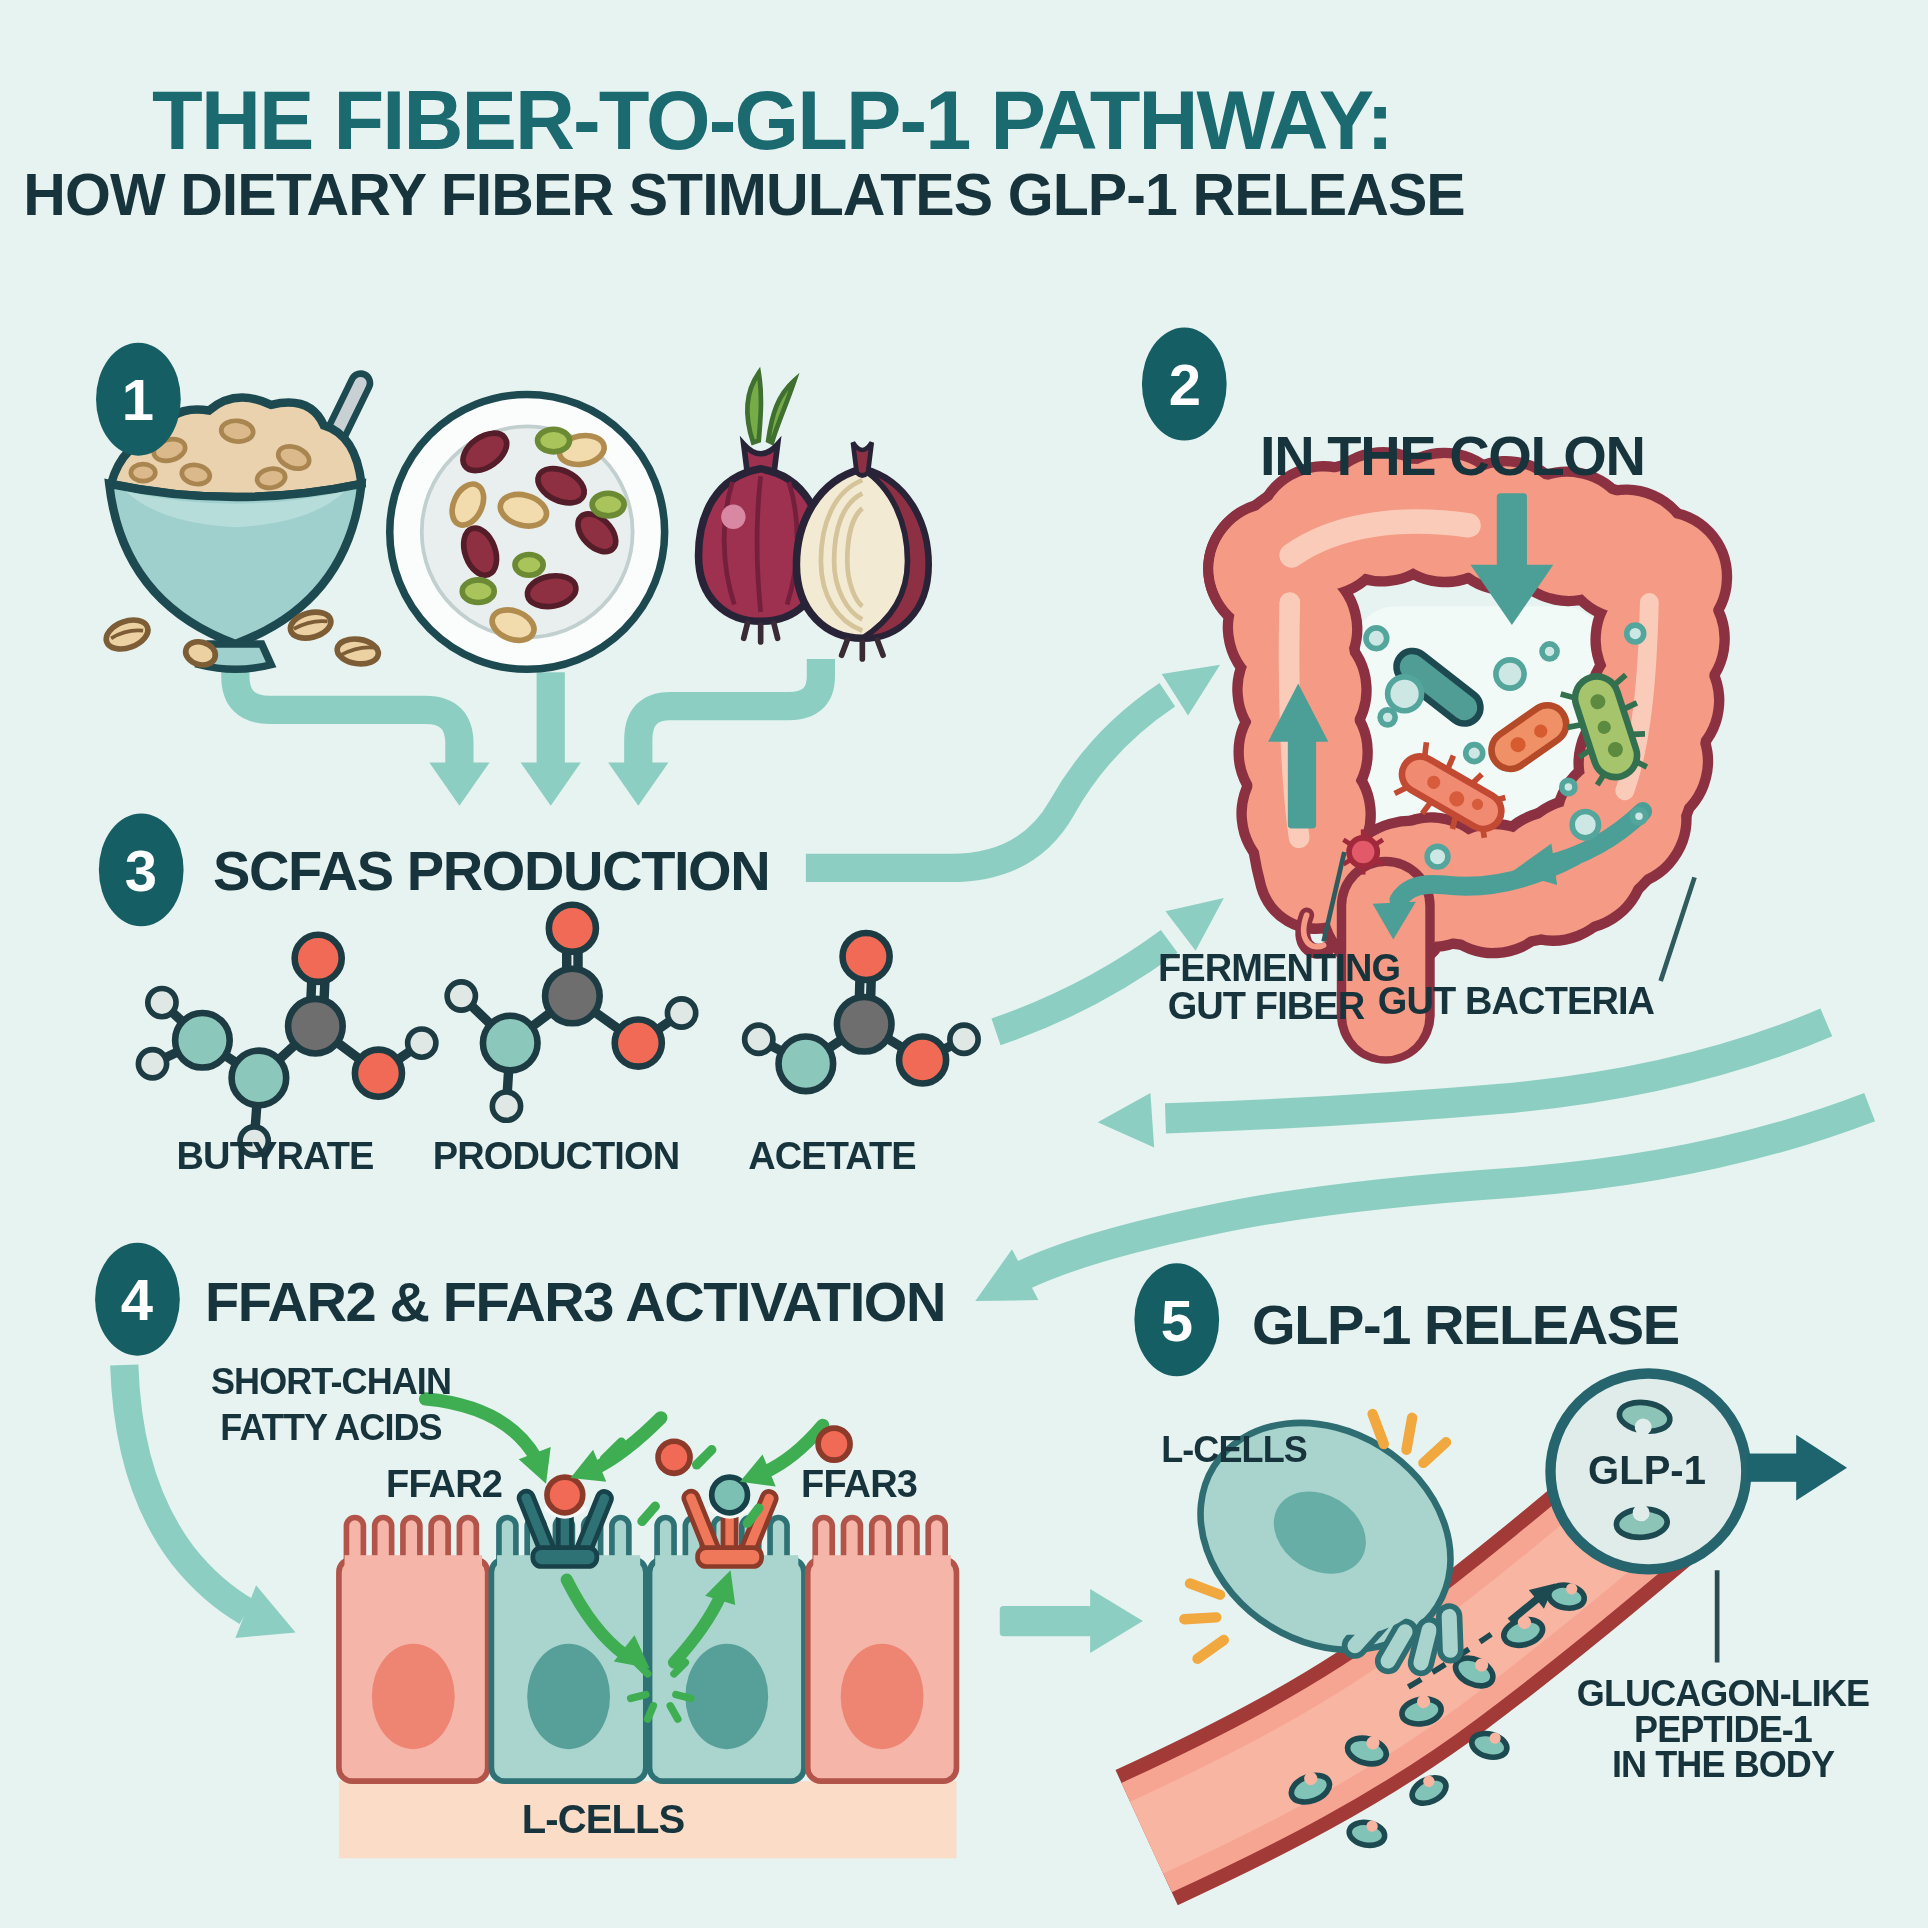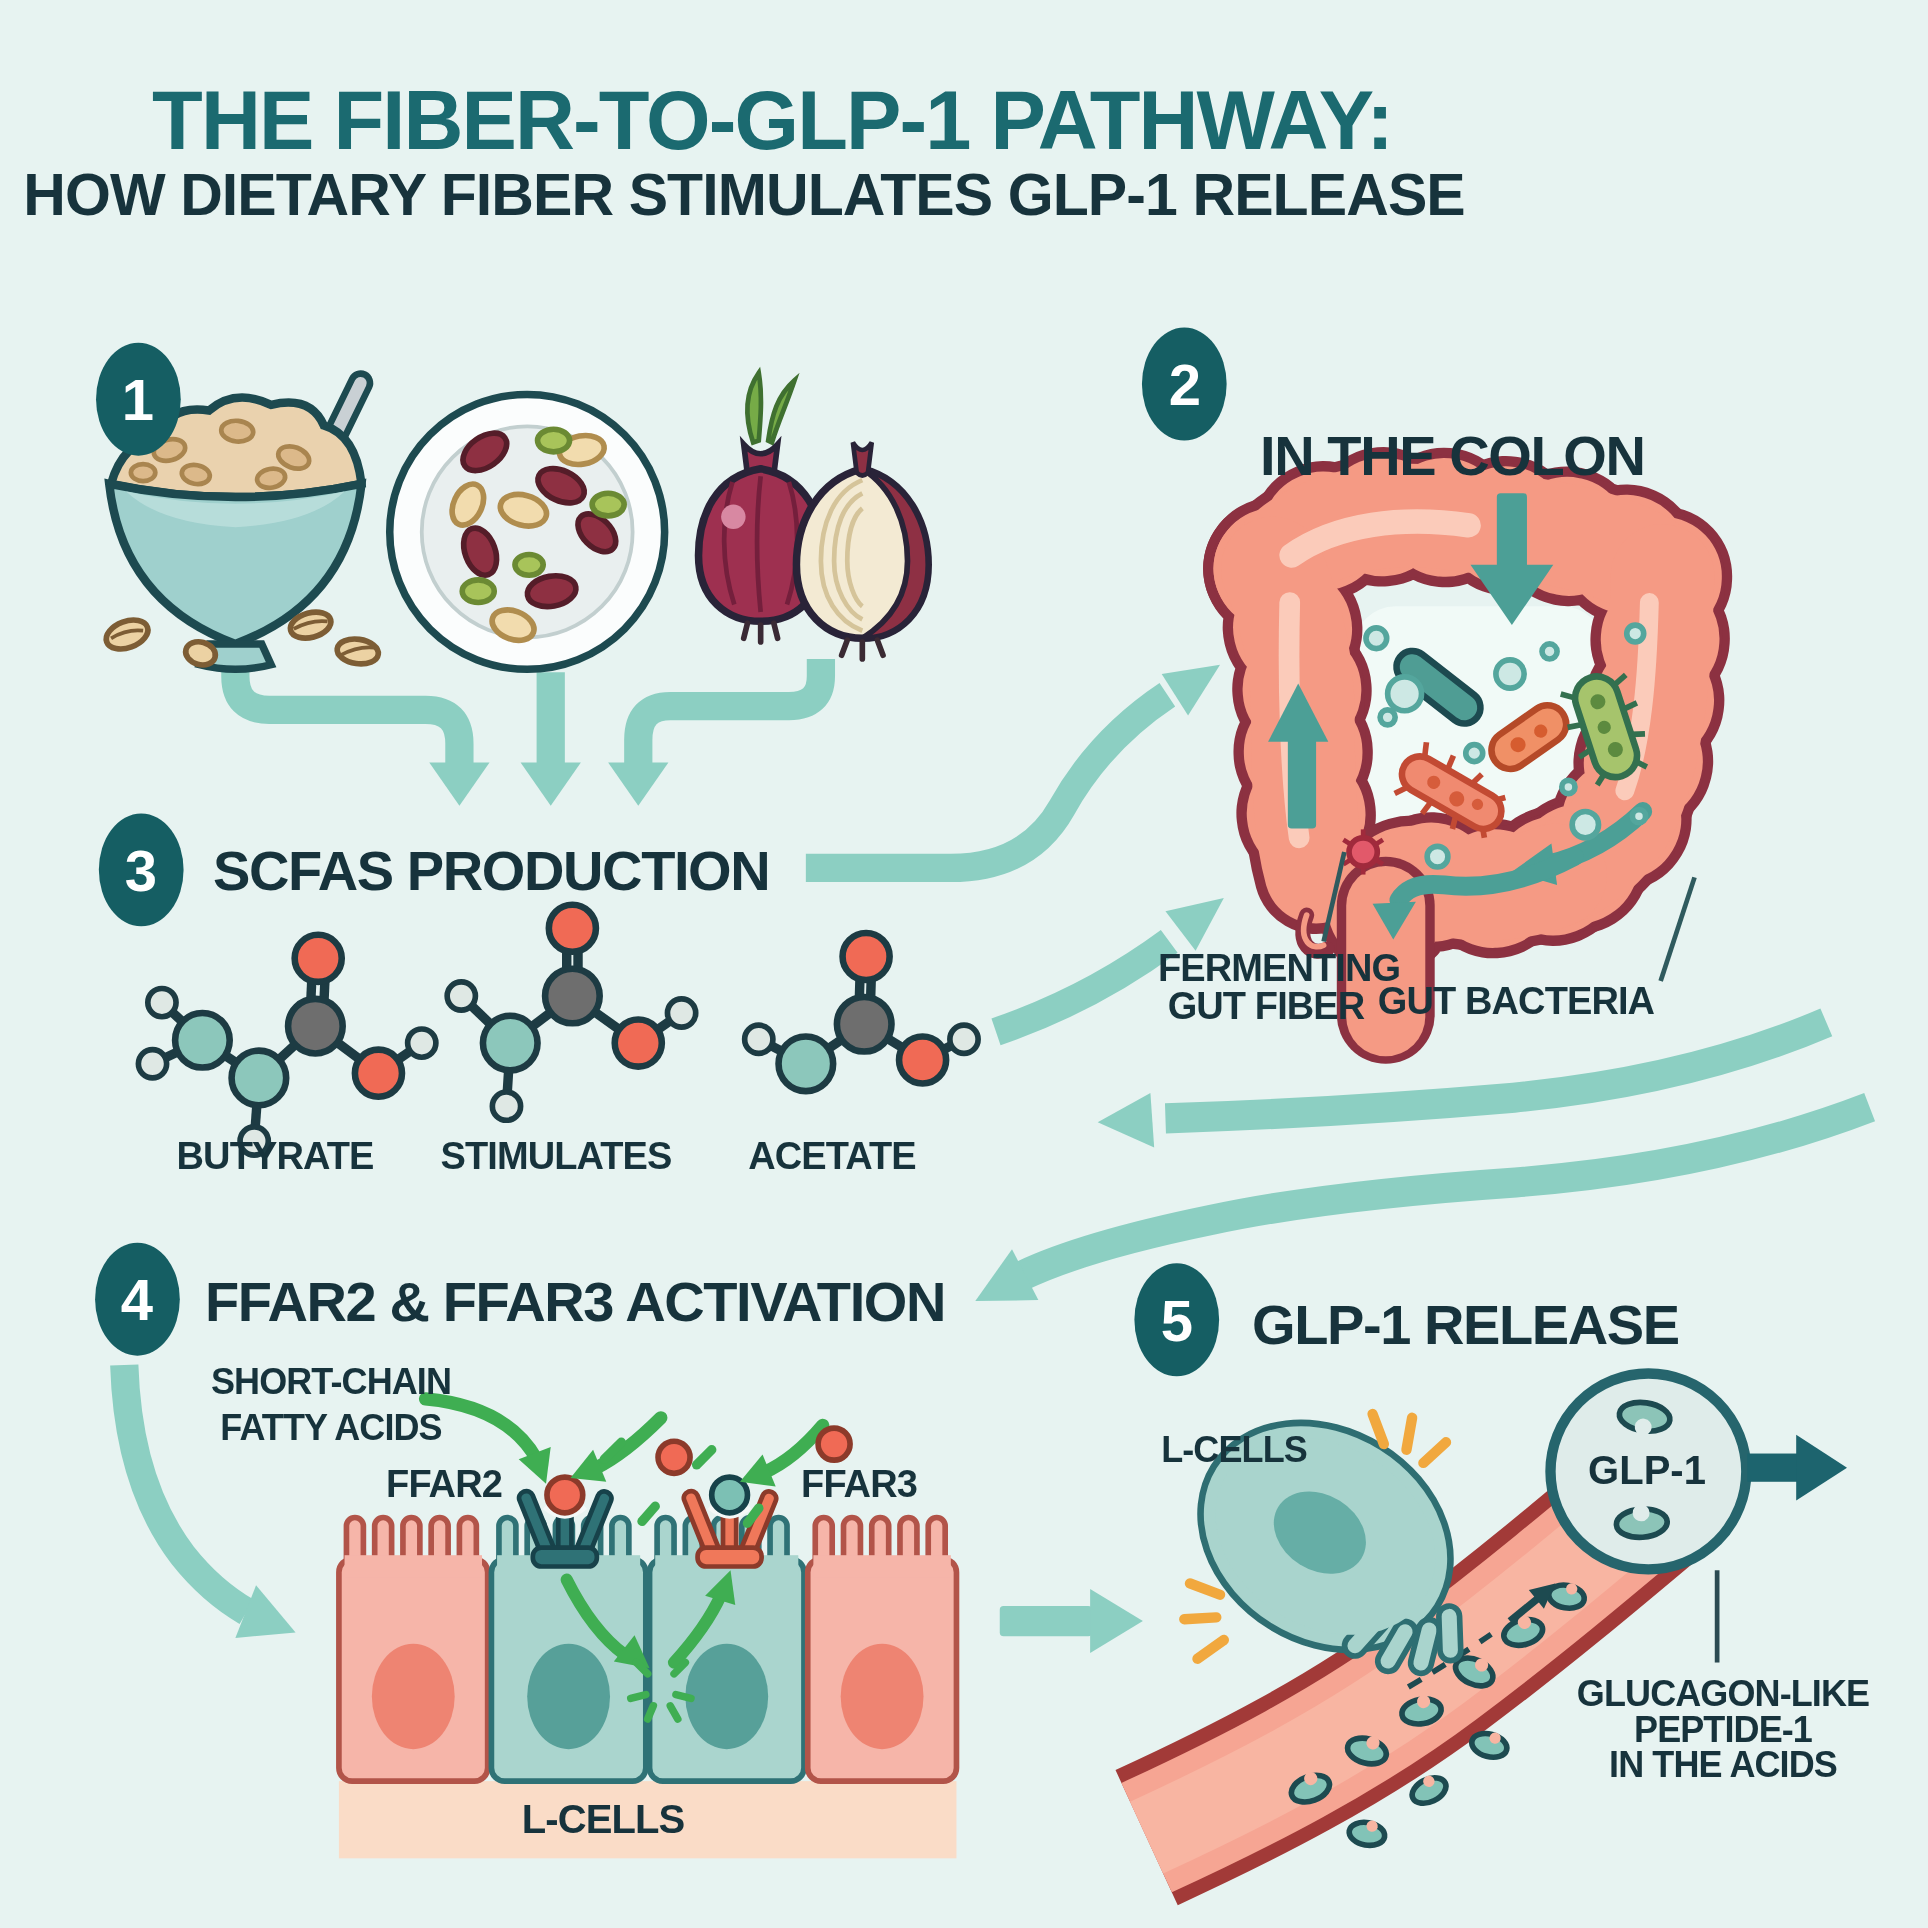--- a/index.html
+++ b/index.html
@@ -535,33 +535,33 @@
 
 <div class="lbl badge-num" style="left:1185px;top:384px;">2</div>
 <div class="lleft sec" style="left:1260px;top:455px;">IN THE COLON</div>
 <div class="lbl sub2" style="left:1279px;top:968px;">FERMENTING</div>
 <div class="lbl sub2" style="left:1266px;top:1006px;">GUT FIBER</div>
 <div class="lbl sub2" style="left:1516px;top:1001px;">GUT BACTERIA</div>
 
 <div class="lbl badge-num" style="left:141px;top:870px;">3</div>
 <div class="lleft sec" style="left:213px;top:870px;">SCFAS PRODUCTION</div>
 <div class="lbl mol" style="left:275px;top:1156px;">BUTYRATE</div>
-<div class="lbl mol" style="left:556px;top:1156px;">STIMULATES</div>
+<div class="lbl mol" style="left:556px;top:1156px;">PRODUCTION</div>
 <div class="lbl mol" style="left:832px;top:1156px;">ACETATE</div>
 
 <div class="lbl badge-num" style="left:137px;top:1299px;">4</div>
 <div class="lleft sec" style="left:205px;top:1301px;">FFAR2 &amp; FFAR3 ACTIVATION</div>
 <div class="lbl sub" style="left:331px;top:1382px;">SHORT-CHAIN</div>
 <div class="lbl sub" style="left:331px;top:1428px;">FATTY ACIDS</div>
 <div class="lbl sub2" style="left:444px;top:1484px;">FFAR2</div>
 <div class="lbl sub2" style="left:859px;top:1484px;">FFAR3</div>
 <div class="lbl" style="left:603px;top:1819px;font-size:40px;">L-CELLS</div>
 
 <div class="lbl badge-num" style="left:1177px;top:1320px;">5</div>
 <div class="lleft sec" style="left:1252px;top:1324px;">GLP-1 RELEASE</div>
 <div class="lbl sub" style="left:1234px;top:1450px;">L-CELLS</div>
 <div class="lbl glp" style="left:1647px;top:1470px;">GLP-1</div>
 <div class="lbl sub" style="left:1723px;top:1694px;">GLUCAGON-LIKE</div>
 <div class="lbl sub" style="left:1723px;top:1730px;">PEPTIDE-1</div>
-<div class="lbl sub" style="left:1723px;top:1765px;">IN THE ACIDS</div>
+<div class="lbl sub" style="left:1723px;top:1765px;">IN THE BODY</div>
 
 </div>
 
 
 </body></html>

